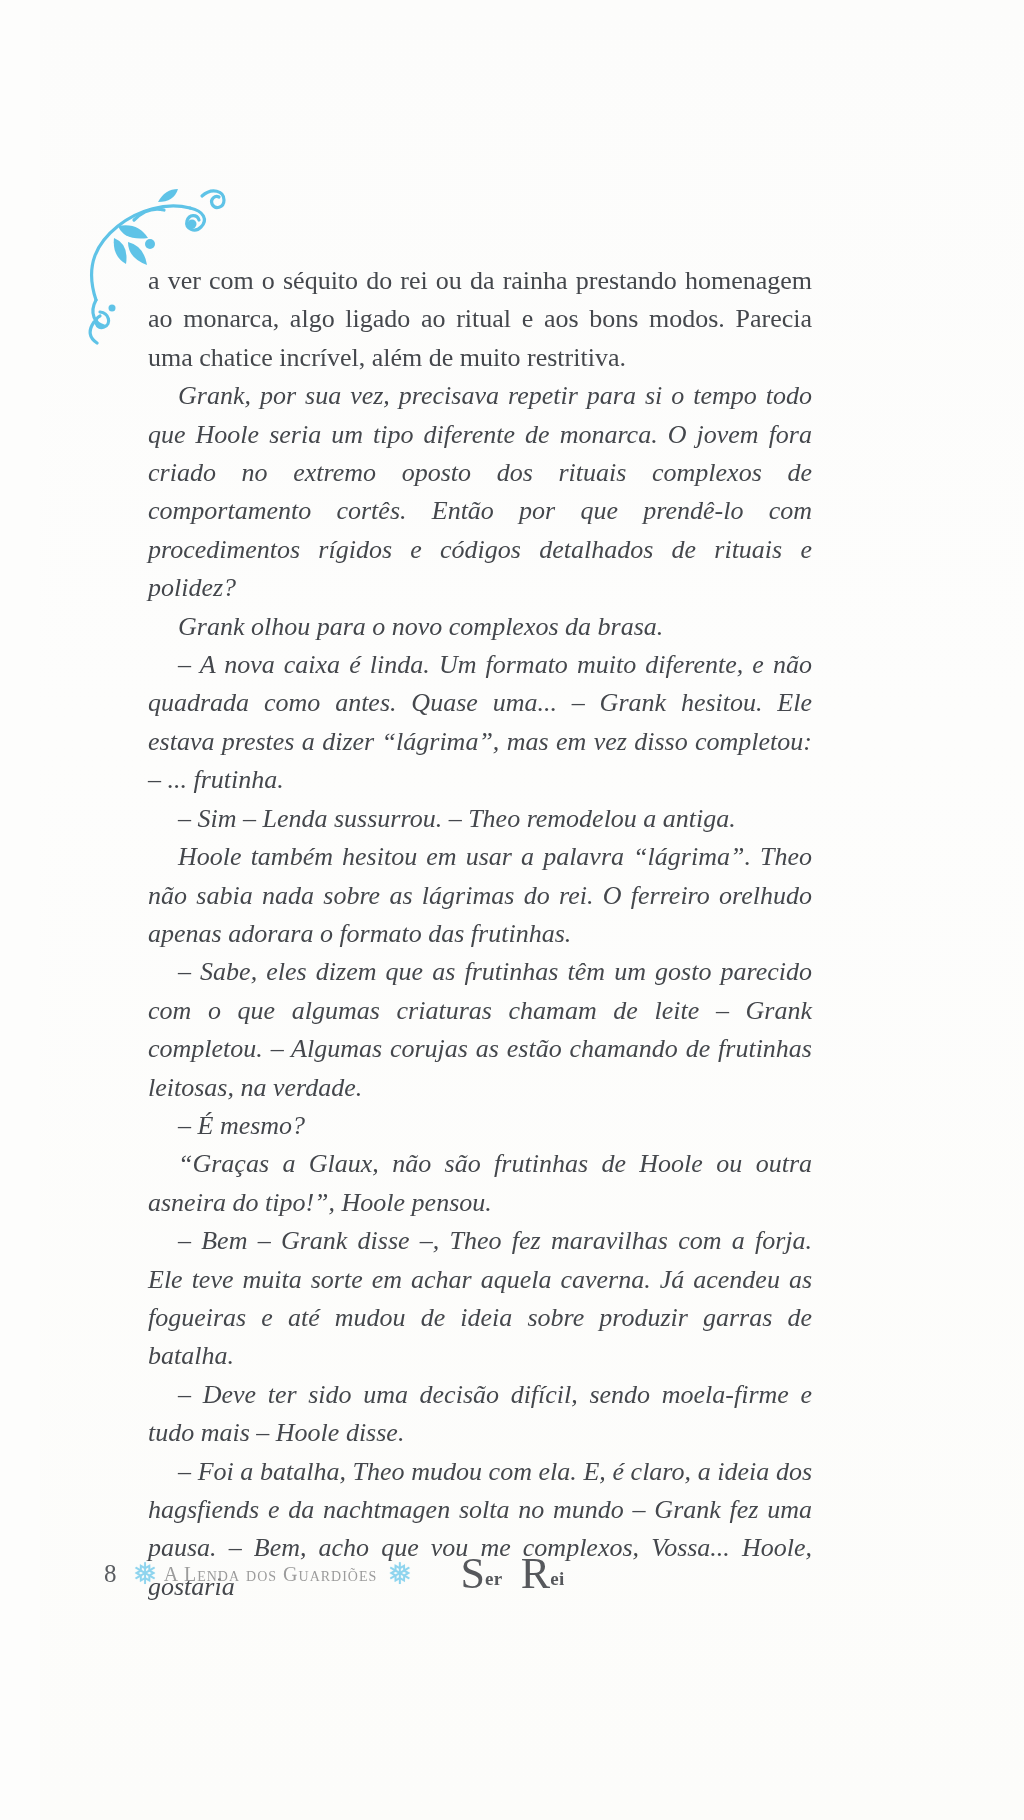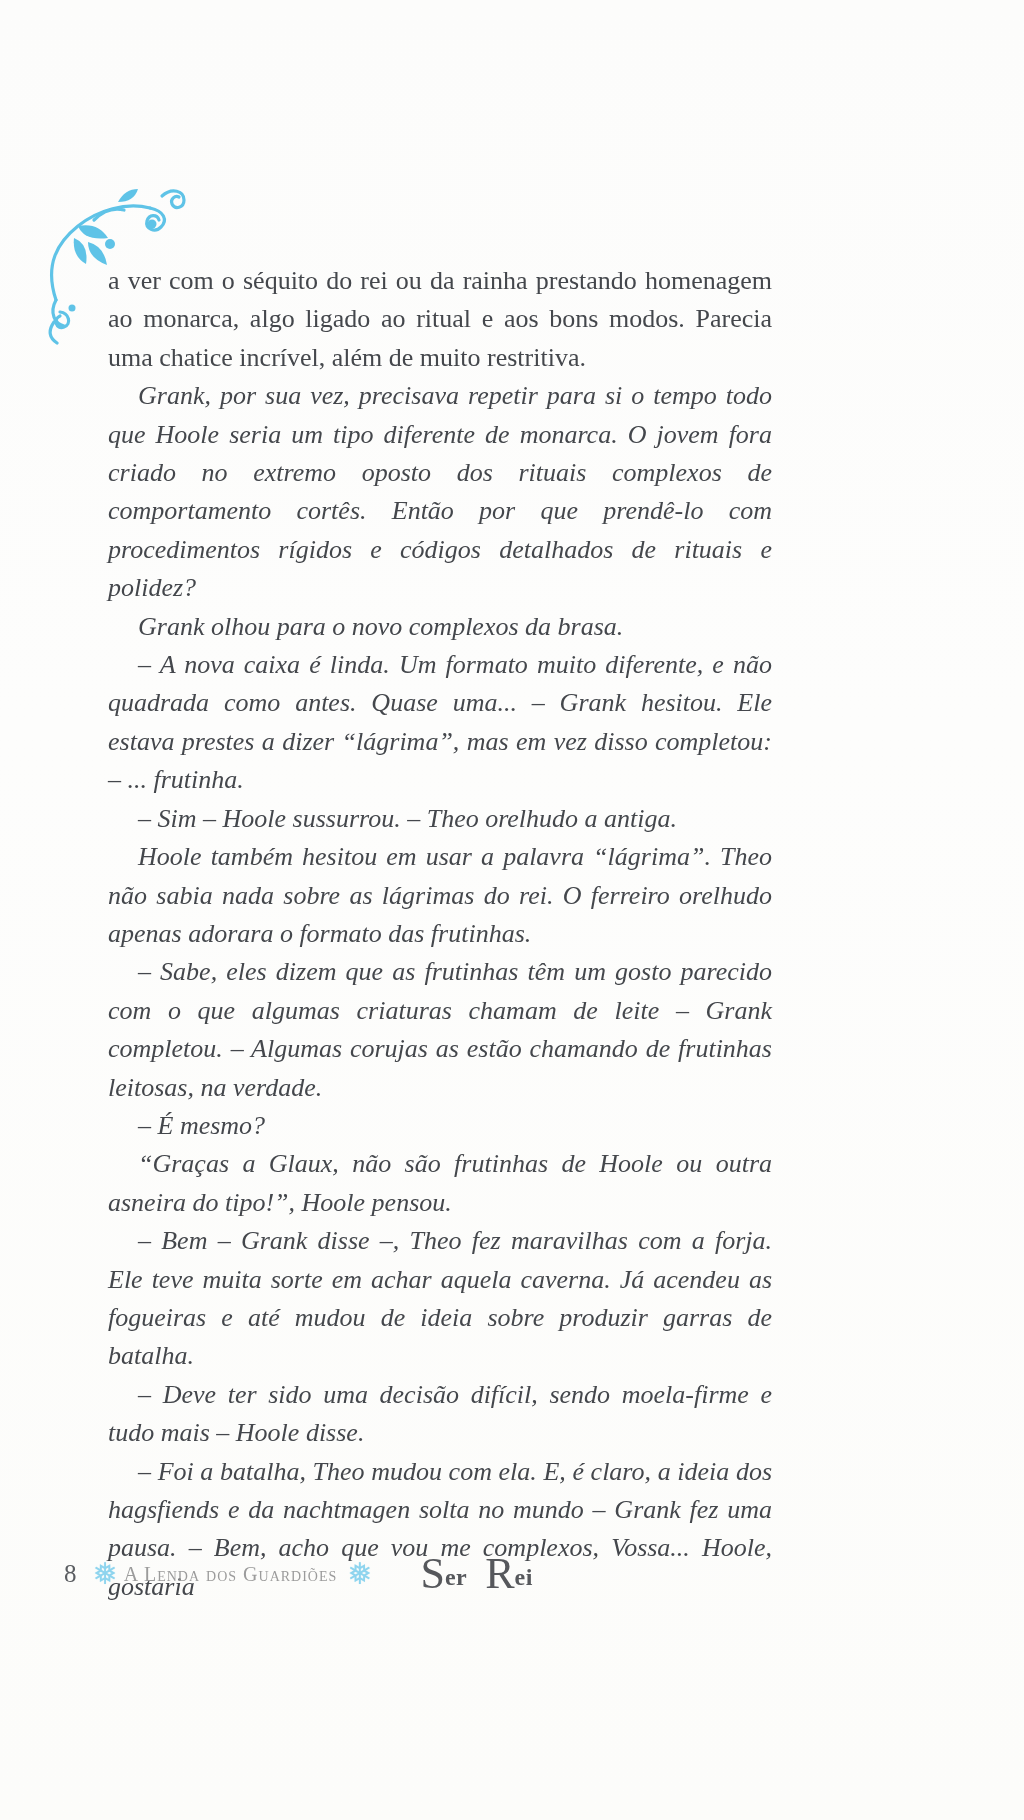--- a/index.html
+++ b/index.html
@@ -11,20 +11,21 @@
     background: #fdfdfc;
     font-family: "Liberation Serif", "DejaVu Serif", serif;
     overflow: hidden;
   }
 
   .page {
     position: absolute;
     inset: 0;
     background:
       linear-gradient(180deg, #fcfcfb 0%, #fdfdfc 40%, #fcfcfa 100%);
+    margin-left: 40px;
   }
 
   .flourish {
     position: absolute;
     left: 34px;
     top: 180px;
     width: 160px;
     height: 165px;
   }
 
@@ -76,21 +77,21 @@
     white-space: nowrap;
     display: flex;
     align-items: baseline;
   }
   .book-title .cap {
     font-size: 44px;
     font-weight: 500;
     line-height: 44px;
   }
   .book-title .small {
-    font-size: 24px;
+    font-size: 19px;
     font-weight: 700;
     letter-spacing: 0.5px;
     position: relative;
     top: -3px;
   }
   .book-title .word-gap { width: 18px; }
 </style>
 </head>
 <body>
 
@@ -115,21 +116,21 @@
       <circle cx="118" cy="44" r="4.5"></circle>
       <circle cx="38" cy="128" r="3.5"></circle>
     </g>
   </svg>
 
   <div class="body-text">
       <p class="para">a ver com o séquito do rei ou da rainha prestando homenagem ao monarca, algo ligado ao ritual e aos bons modos. Parecia uma chatice incrível, além de muito restritiva.</p>
       <p class="para indent">Grank, por sua vez, precisava repetir para si o tempo todo que Hoole seria um tipo diferente de monarca. O jovem fora criado no extremo oposto dos rituais complexos de comportamento cortês. Então por que prendê-lo com procedimentos rígidos e códigos detalhados de rituais e polidez?</p>
       <p class="para indent">Grank olhou para o novo complexos da brasa.</p>
       <p class="para indent">– A nova caixa é linda. Um formato muito diferente, e não quadrada como antes. Quase uma... – Grank hesitou. Ele estava prestes a dizer “lágrima”, mas em vez disso completou: – ... frutinha.</p>
-      <p class="para indent">– Sim – Hoole sussurrou. – Theo orelhudo a antiga.</p>
+      <p class="para indent">– Sim – Lenda sussurrou. – Theo remodelou a antiga.</p>
       <p class="para indent">Hoole também hesitou em usar a palavra “lágrima”. Theo não sabia nada sobre as lágrimas do rei. O ferreiro orelhudo apenas adorara o formato das frutinhas.</p>
       <p class="para indent">– Sabe, eles dizem que as frutinhas têm um gosto parecido com o que algumas criaturas chamam de leite – Grank completou. – Algumas corujas as estão chamando de frutinhas leitosas, na verdade.</p>
       <p class="para indent">– É mesmo?</p>
       <p class="para indent">“Graças a Glaux, não são frutinhas de Hoole ou outra asneira do tipo!”, Hoole pensou.</p>
       <p class="para indent">– Bem – Grank disse –, Theo fez maravilhas com a forja. Ele teve muita sorte em achar aquela caverna. Já acendeu as fogueiras e até mudou de ideia sobre produzir garras de batalha.</p>
       <p class="para indent">– Deve ter sido uma decisão difícil, sendo moela-firme e tudo mais – Hoole disse.</p>
       <p class="para indent">– Foi a batalha, Theo mudou com ela. E, é claro, a ideia dos hagsfiends e da nachtmagen solta no mundo – Grank fez uma pausa. – Bem, acho que vou me complexos, Vossa... Hoole, gostaria</p>
     </div>
 
   <div class="footer">

